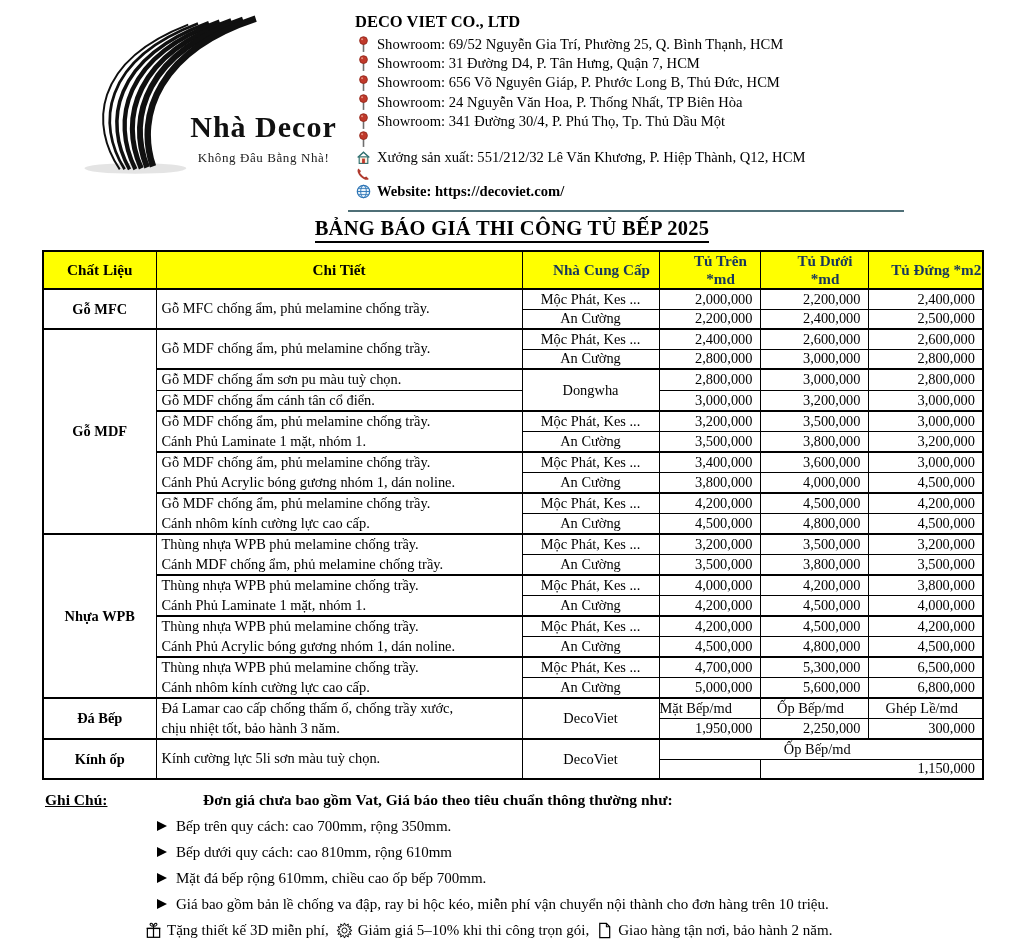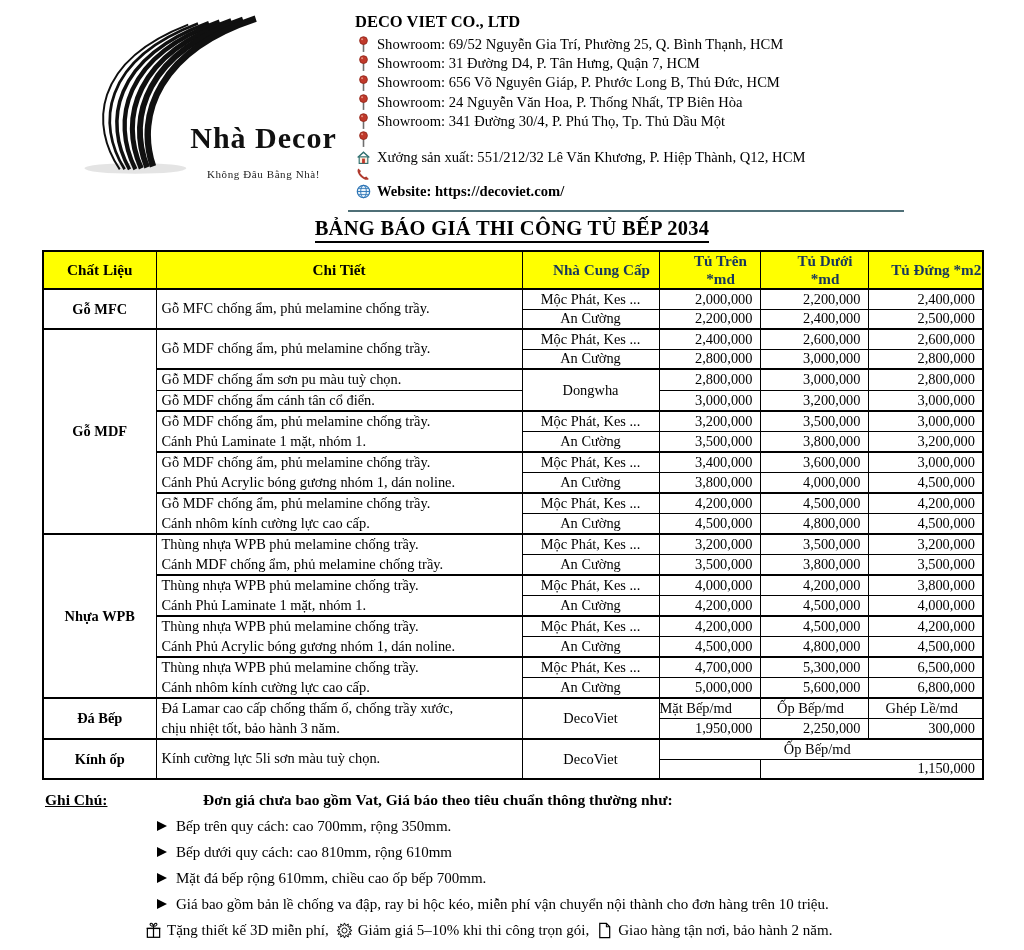--- a/index.html
+++ b/index.html
@@ -5,23 +5,23 @@
   * { margin:0; padding:0; box-sizing:border-box; }
   body { background:#ffffff; }
   .page {
     width:1024px; height:950px; background:#fff; position:relative; overflow:hidden;
     font-family:"Liberation Serif","DejaVu Serif",serif; color:#000;
   }
   
   .header { display:flex; padding:8px 30px 0 58px; height:208px; }
   .logo { position:relative; width:285px; height:198px; flex:0 0 auto; }
   .swoosh { position:absolute; left:5px; top:2px; }
-  .logo-text { position:absolute; right:-8px; bottom:26px; text-align:center; width:175px; }
+  .logo-text { position:absolute; right:-8px; bottom:40px; text-align:center; width:175px; }
   .logo-title { font-size:30px; font-weight:600; letter-spacing:1px; color:#111; }
-  .logo-tagline { font-size:11px; letter-spacing:0.6px; color:#222; margin-top:13px; }
+  .logo-tagline { font-size:13px; letter-spacing:0.6px; color:#222; margin-top:6px; }
   .company-info { flex:1; padding-left:12px; padding-top:4px; }
   .company-name { font-size:16.5px; font-weight:bold; margin-bottom:3px; }
   .contact-line { font-size:14.6px; line-height:19.2px; white-space:nowrap; display:flex; align-items:center; }
   .contact-line.bold .ct { font-weight:bold; }
   .ci { display:inline-flex; width:17px; justify-content:center; margin-right:5px; flex:0 0 auto; }
   .ci svg { display:block; }
   
   .divider { margin:2px 0 0 348px; width:556px; border-top:2px solid #4f6f77; }
   .title-wrap { text-align:center; margin-top:5px; }
   .page-title { display:inline-block; font-size:20.5px; font-weight:bold; border-bottom:2.5px solid #000; padding-bottom:1px; letter-spacing:0.3px; }
@@ -164,21 +164,21 @@
             </span>
             <span class="ct">Website: https://decoviet.com/</span>
           </div>
         </div>
     </div>
   </div>
 
   <div class="divider"></div>
 
   <div class="title-wrap">
-    <span class="page-title">BẢNG BÁO GIÁ THI CÔNG TỦ BẾP 2034</span>
+    <span class="page-title">BẢNG BÁO GIÁ THI CÔNG TỦ BẾP 2025</span>
   </div>
 
   <table class="price">
     <colgroup>
       <col style="width:113px">
         <col style="width:366px">
         <col style="width:137px">
       <col style="width:101px">
         <col style="width:108px">
         <col style="width:115px">

